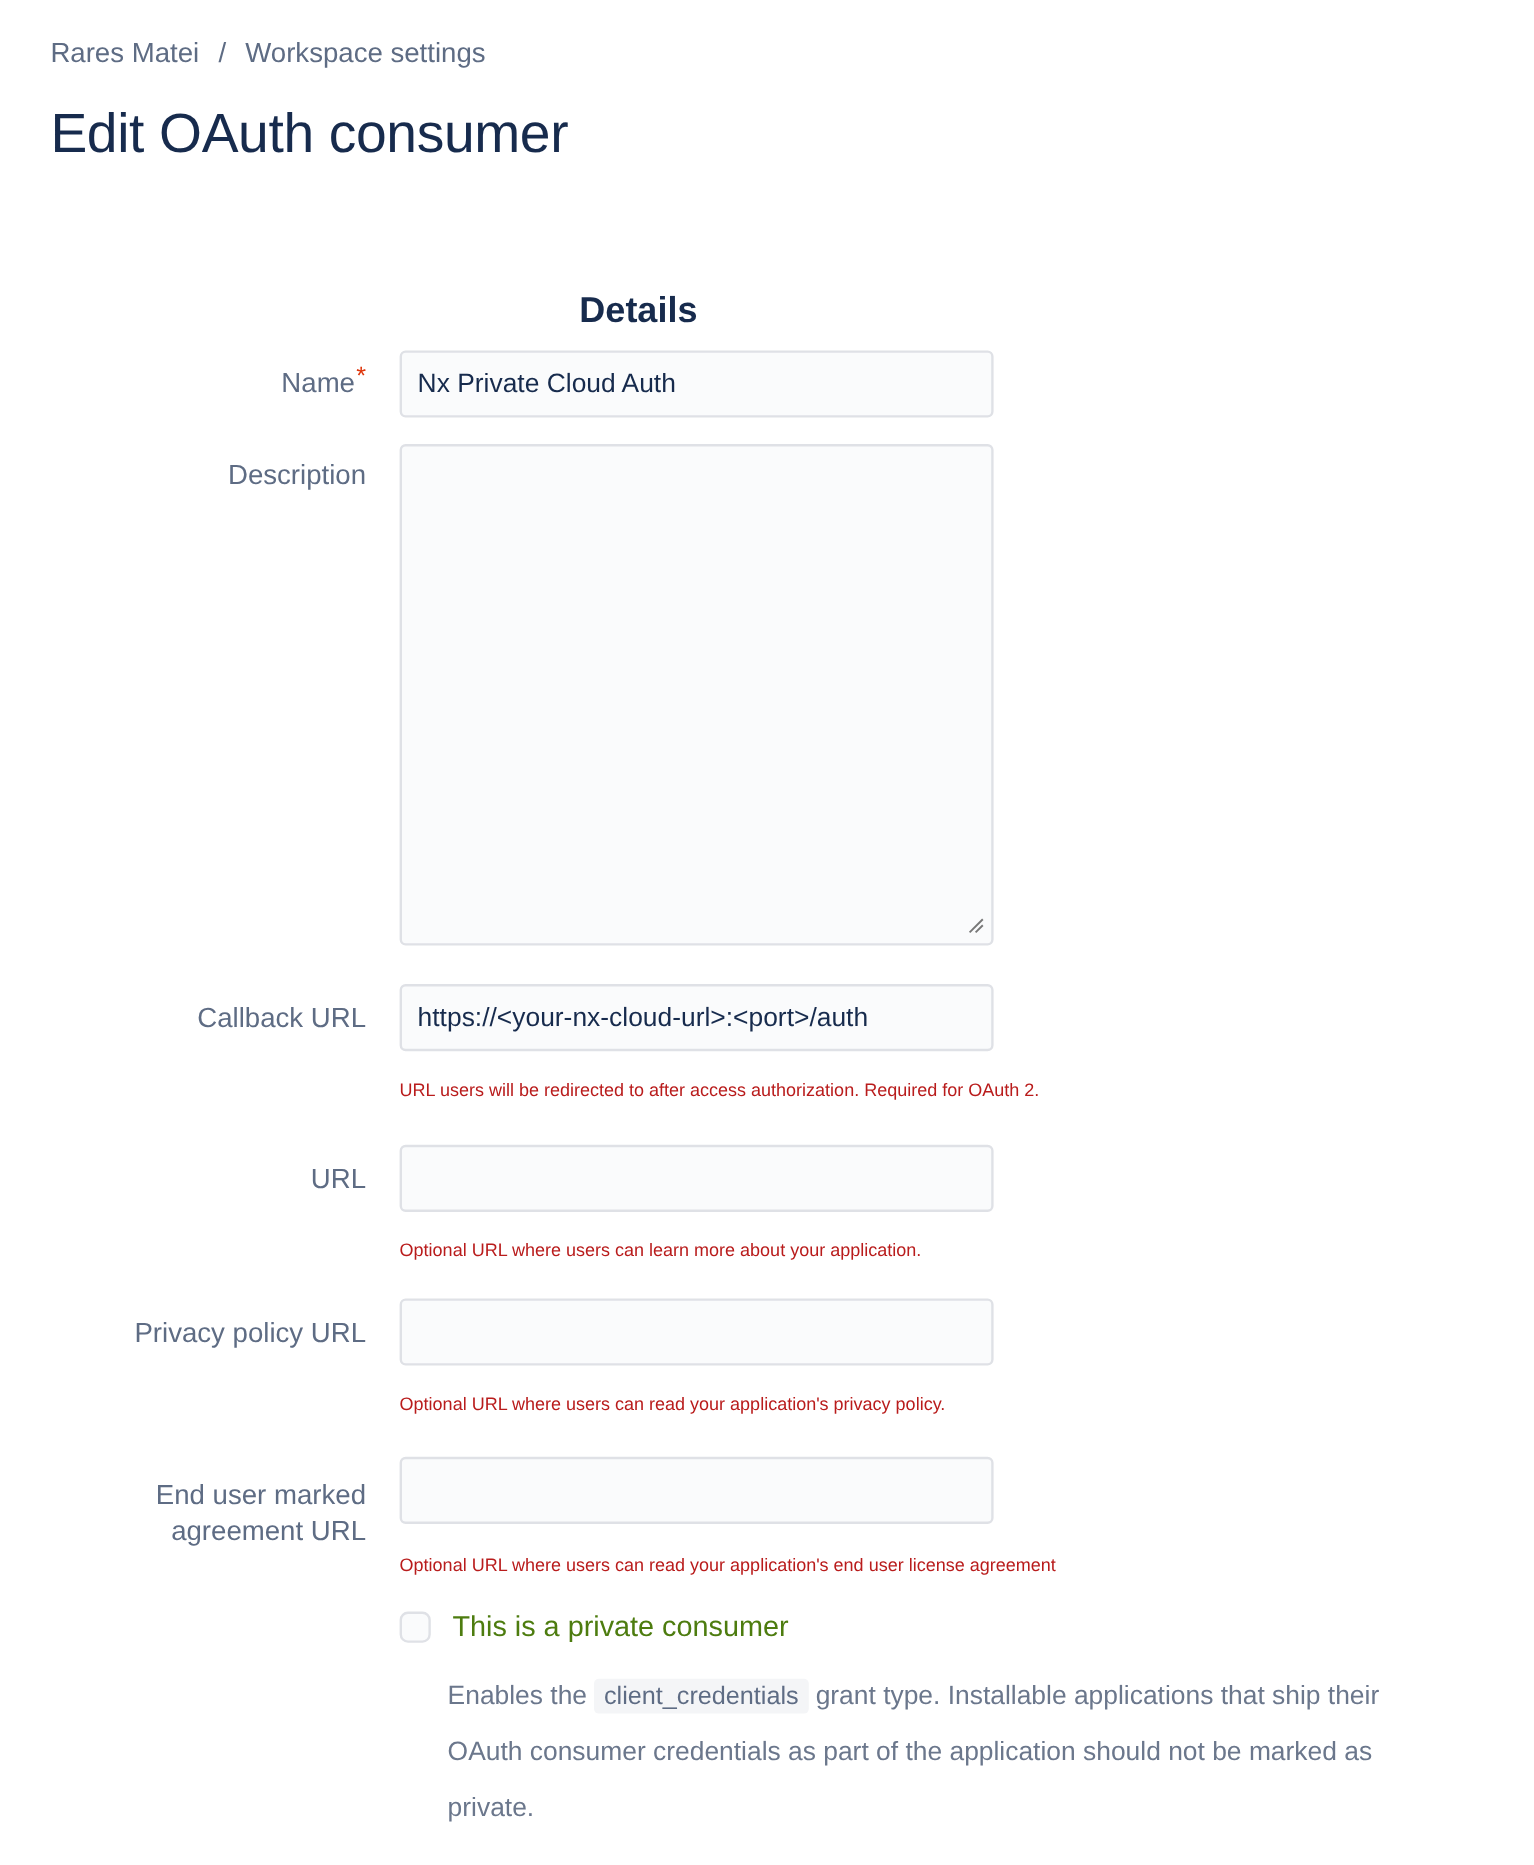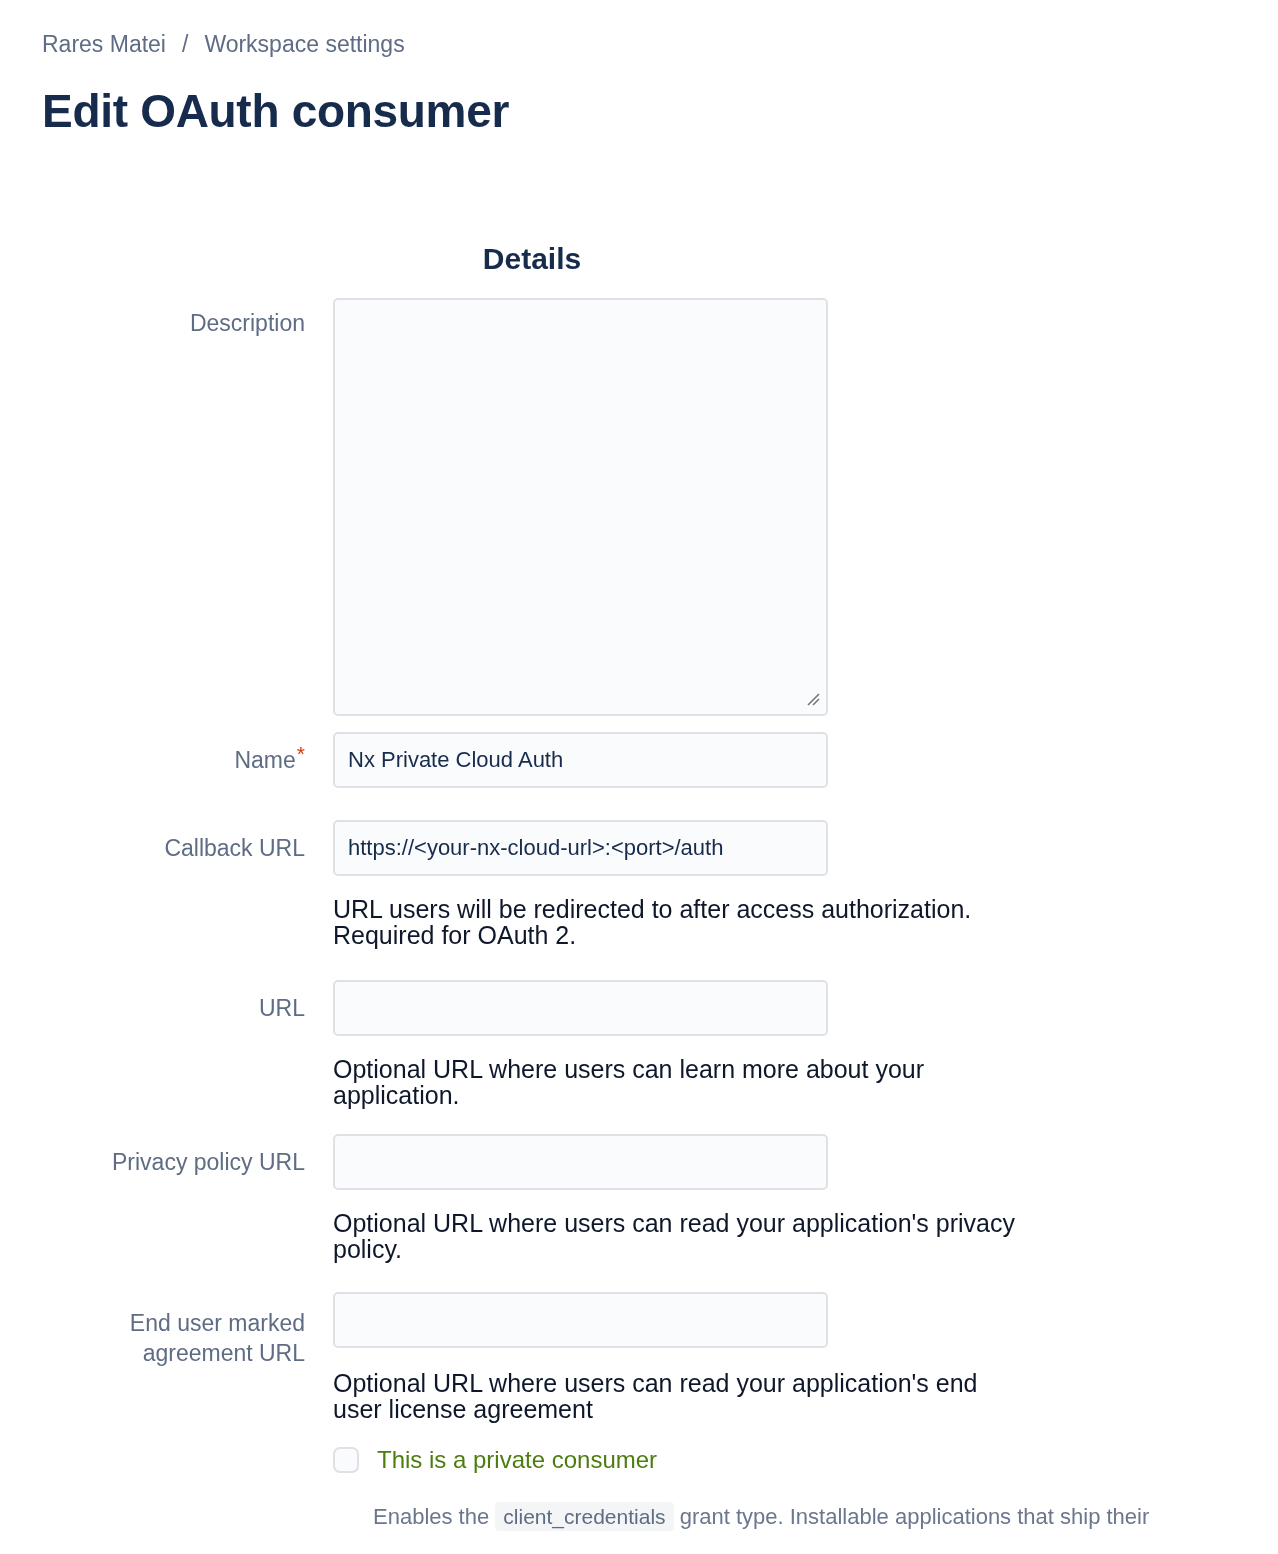--- a/index.html
+++ b/index.html
@@ -33,21 +33,21 @@
   .breadcrumb .sep {
     margin: 0 16px;
     color: #5E6C84;
   }
 
   
   .page-title {
     margin: 26px 0 0 0;
     font-size: 46px;
     line-height: 54px;
-    font-weight: 700;
+    font-weight: 400;
     color: #172B4D;
     letter-spacing: -0.3px;
   }
   .section-heading {
     margin: 104px 0 0 0;
     font-size: 30px;
     line-height: 34px;
     font-weight: 700;
     color: #172B4D;
     text-align: center;
@@ -107,23 +107,23 @@
 
   .group-name { margin-top: 16px; }
   .group-desc { margin-top: 22px; }
   .group-callback { margin-top: 32px; }
   .group-url { margin-top: 32px; }
   .group-privacy { margin-top: 26px; }
   .group-eula { margin-top: 28px; }
 
   .help {
     margin: 20px 0 0 291px;
-    font-size: 25px;
+    font-size: 15px;
     line-height: 26px;
-    color: #0f172a;
+    color: #b91c1c;
     max-width: 900px;
   }
 
   
   .checkbox-row {
     margin: 24px 0 0 291px;
     display: flex;
     align-items: center;
   }
   .checkbox {
@@ -174,36 +174,36 @@
     <span class="sep">/</span>
     <a>Workspace settings</a>
   </div>
 
   <h1 class="page-title">Edit OAuth consumer</h1>
 
   <h2 class="section-heading">Details</h2>
 
   <div class="form">
 
+    <div class="row group-name">
+      <div class="field-label"><span>Name</span><span class="req">*</span></div>
+      <input class="text-input" type="text" value="Nx Private Cloud Auth" style="">
+    </div>
+
     <div class="row top-align group-desc">
       <div class="field-label">Description</div>
       <div class="textarea-wrap">
         <textarea class="text-input" style=""></textarea>
         <svg class="resize-grip" width="16" height="16" viewBox="0 0 16 16">
           <line x1="3" y1="14" x2="14" y2="3" stroke="#777777" stroke-width="1.6"></line>
           <line x1="8" y1="14" x2="14" y2="8" stroke="#777777" stroke-width="1.6"></line>
         </svg>
       </div>
     </div>
 
-    <div class="row group-name">
-      <div class="field-label"><span>Name</span><span class="req">*</span></div>
-      <input class="text-input" type="text" value="Nx Private Cloud Auth" style="">
-    </div>
-
     <div class="group-callback">
       <div class="row">
         <div class="field-label">Callback URL</div>
         <input class="text-input" type="text" value="https://&lt;your-nx-cloud-url&gt;:&lt;port&gt;/auth" style="">
       </div>
       <div class="help">URL users will be redirected to after access authorization. Required for OAuth 2.</div>
     </div>
 
     <div class="group-url">
       <div class="row">

